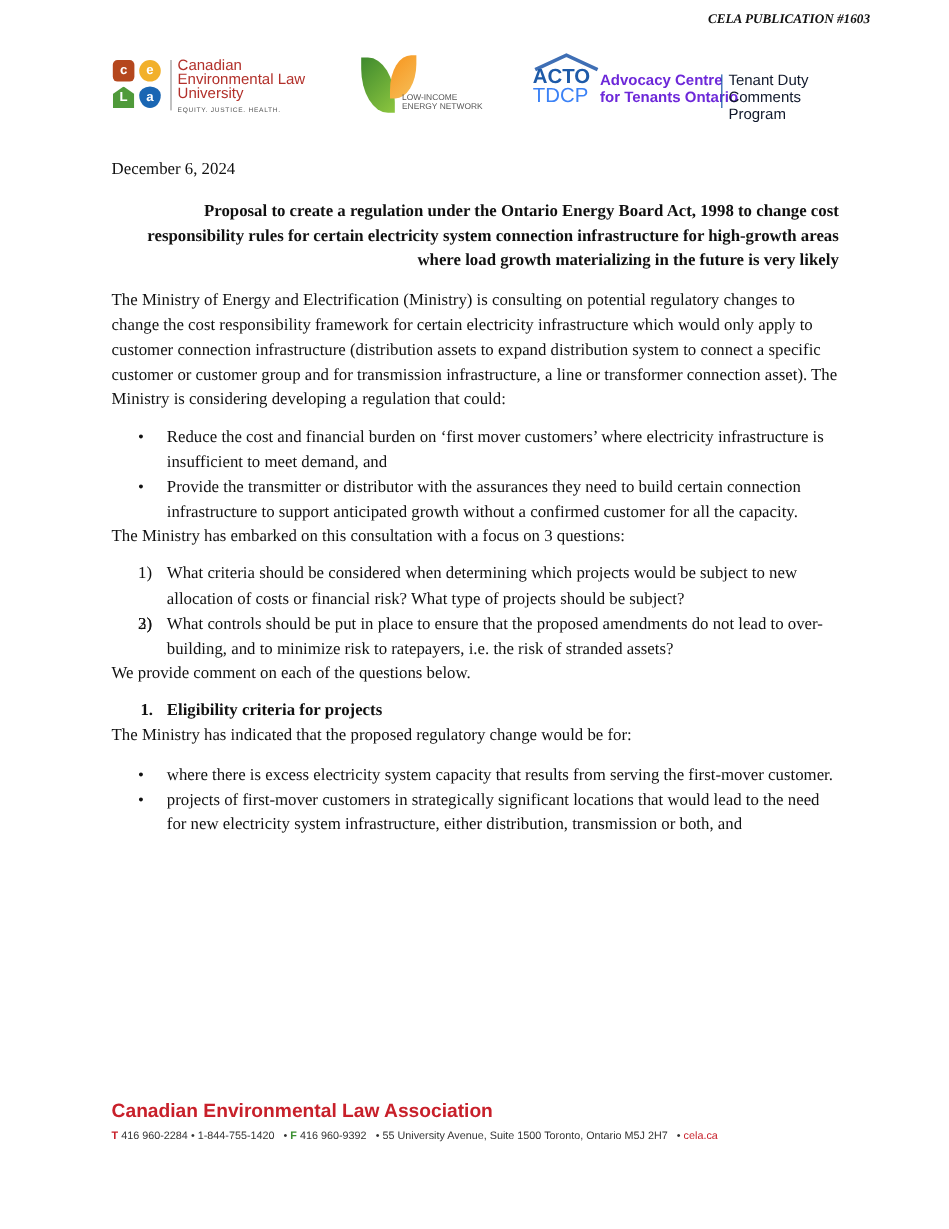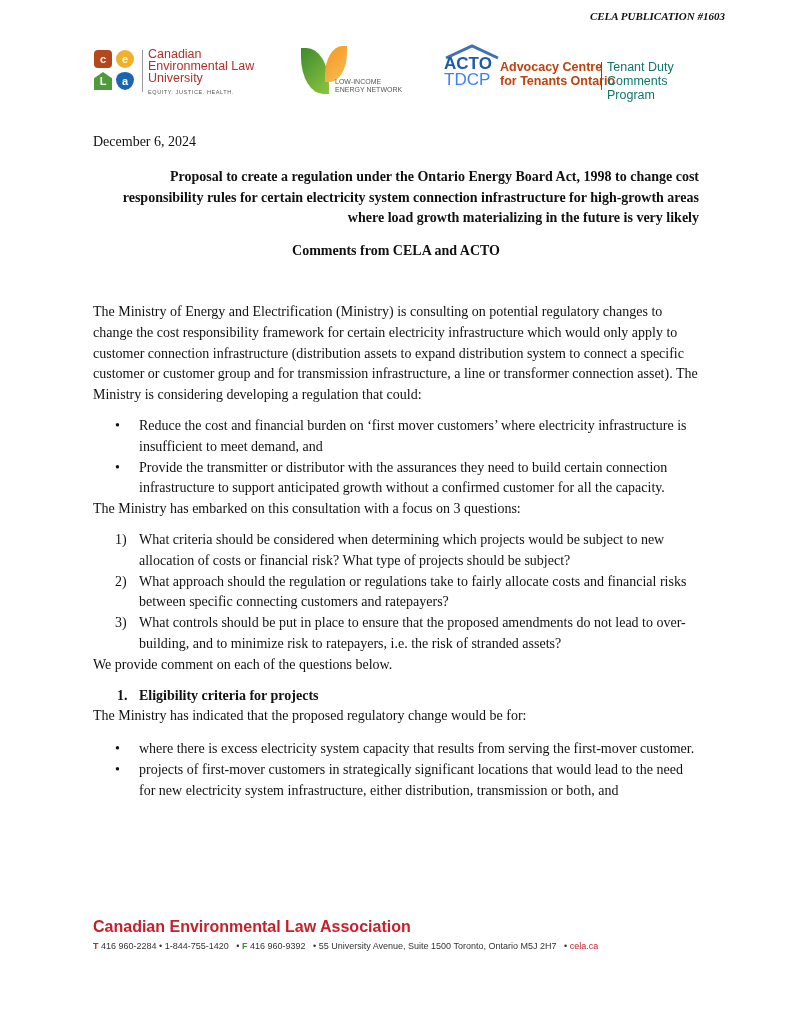--- a/index.html
+++ b/index.html
@@ -16,23 +16,23 @@
   .cela-divider { position: absolute; left: 48px; top: 2px; width: 1px; height: 42px; background: #999; }
   .cela-text { position: absolute; left: 54px; top: 0; font-family: "Liberation Sans", sans-serif; color: #b2302a; font-size: 12.5px; line-height: 12px; }
   .cela-tag { font-size: 5.5px; color: #555; letter-spacing: 0.6px; margin-top: 2px; }
   .lien-logo { position: absolute; left: 205px; top: 0; width: 110px; height: 56px; }
   .lien-leaf1 { position: absolute; left: 2px; top: 4px; width: 28px; height: 46px; background: linear-gradient(135deg, #3f8a2e, #8dc63f); border-radius: 0 80% 0 80%; }
   .lien-leaf2 { position: absolute; left: 26px; top: 2px; width: 22px; height: 36px; background: linear-gradient(135deg, #f7941d, #f6c05a); border-radius: 80% 0 80% 0; }
   .lien-text { position: absolute; left: 36px; top: 34px; font-family: "Liberation Sans", sans-serif; font-size: 7px; color: #555; line-height: 8px; }
   .acto-logo { position: absolute; left: 350px; top: 2px; width: 260px; height: 54px; }
   .acto-mark { position: absolute; left: 0; top: 10px; font-family: "Liberation Sans", sans-serif; color: #1d5aa8; font-size: 17px; font-weight: bold; line-height: 16px; }
   .acto-mark .tdcp { color: #3b82f6; font-weight: normal; }
-  .acto-name { position: absolute; left: 56px; top: 14px; font-family: "Liberation Sans", sans-serif; color: #c2410c; font-size: 12.5px; font-weight: bold; line-height: 14px; }
+  .acto-name { position: absolute; left: 56px; top: 14px; font-family: "Liberation Sans", sans-serif; color: #6d28d9; font-size: 12.5px; font-weight: bold; line-height: 14px; }
   .acto-div { position: absolute; left: 157px; top: 16px; width: 1px; height: 28px; background: #1d5aa8; }
-  .acto-tdcp { position: absolute; left: 163px; top: 14px; font-family: "Liberation Sans", sans-serif; color: #0f766e; font-size: 12.5px; line-height: 14px; }
+  .acto-tdcp { position: absolute; left: 163px; top: 14px; font-family: "Liberation Sans", sans-serif; color: #0f172a; font-size: 12.5px; line-height: 14px; }
   .content { position: absolute; left: 93px; top: 132px; width: 606px; font-size: 14px; line-height: 20.8px; }
   .date { margin: 0 0 14px 0; }
   .title { text-align: right; font-weight: bold; margin: 0 0 12px 0; }
   .ero { text-align: center; font-weight: bold; margin: 0 0 12px 0; }
   .comments { text-align: center; font-weight: bold; margin: 0 0 40px 0; }
   p { margin: 0; }
   ul.bul { margin: 10px 0 0 0; padding: 0 0 0 46px; list-style: none; }
   ul.bul li { position: relative; }
   ul.bul li::before { content: "•"; position: absolute; left: -24px; }
   ol.qs { margin: 10px 0 0 0; padding: 0 0 0 46px; list-style: none; }
@@ -94,31 +94,30 @@
     <div class="acto-tdcp">
       <div>Tenant Duty</div>
       <div>Comments Program</div>
     </div>
   </div>
 </div>
 
 <div class="content">
   <p class="date">December 6, 2024</p>
   <p class="title">Proposal to create a regulation under the Ontario Energy Board Act, 1998 to change cost responsibility rules for certain electricity system connection infrastructure for high-growth areas where load growth materializing in the future is very likely</p>
-  <p class="comments">Comments from CELA and ACTO</p>
 
   <p>The Ministry of Energy and Electrification (Ministry) is consulting on potential regulatory changes to change the cost responsibility framework for certain electricity infrastructure which would only apply to customer connection infrastructure (distribution assets to expand distribution system to connect a specific customer or customer group and for transmission infrastructure, a line or transformer connection asset). The Ministry is considering developing a regulation that could:</p>
   <ul class="bul">
     <li>Reduce the cost and financial burden on ‘first mover customers’ where electricity infrastructure is insufficient to meet demand, and</li>
     <li>Provide the transmitter or distributor with the assurances they need to build certain connection infrastructure to support anticipated growth without a confirmed customer for all the capacity.</li>
   </ul>
   <p>The Ministry has embarked on this consultation with a focus on 3 questions:</p>
   <ol class="qs">
     <li><span class="num">1)</span><span>What criteria should be considered when determining which projects would be subject to new allocation of costs or financial risk? What type of projects should be subject?</span></li>
-    <li><span class="num">2)</span><span>What approach should the regulation or regulations take to fairly allocate costs and financial risks between specific connecting customers and ratepayers?</span></li>
+    <li><span class="num">2)</span></li>
     <li><span class="num">3)</span><span>What controls should be put in place to ensure that the proposed amendments do not lead to over-building, and to minimize risk to ratepayers, i.e. the risk of stranded assets?</span></li>
   </ol>
   <p>We provide comment on each of the questions below.</p>
 
   <p class="section-head"><span class="num">1.</span><span>Eligibility criteria for projects</span></p>
   <p>The Ministry has indicated that the proposed regulatory change would be for:</p>
   <ul class="bul" style="margin-top:12px">
     <li>where there is excess electricity system capacity that results from serving the first-mover customer.</li>
     <li>projects of first-mover customers in strategically significant locations that would lead to the need for new electricity system infrastructure, either distribution, transmission or both, and</li>
   </ul>

